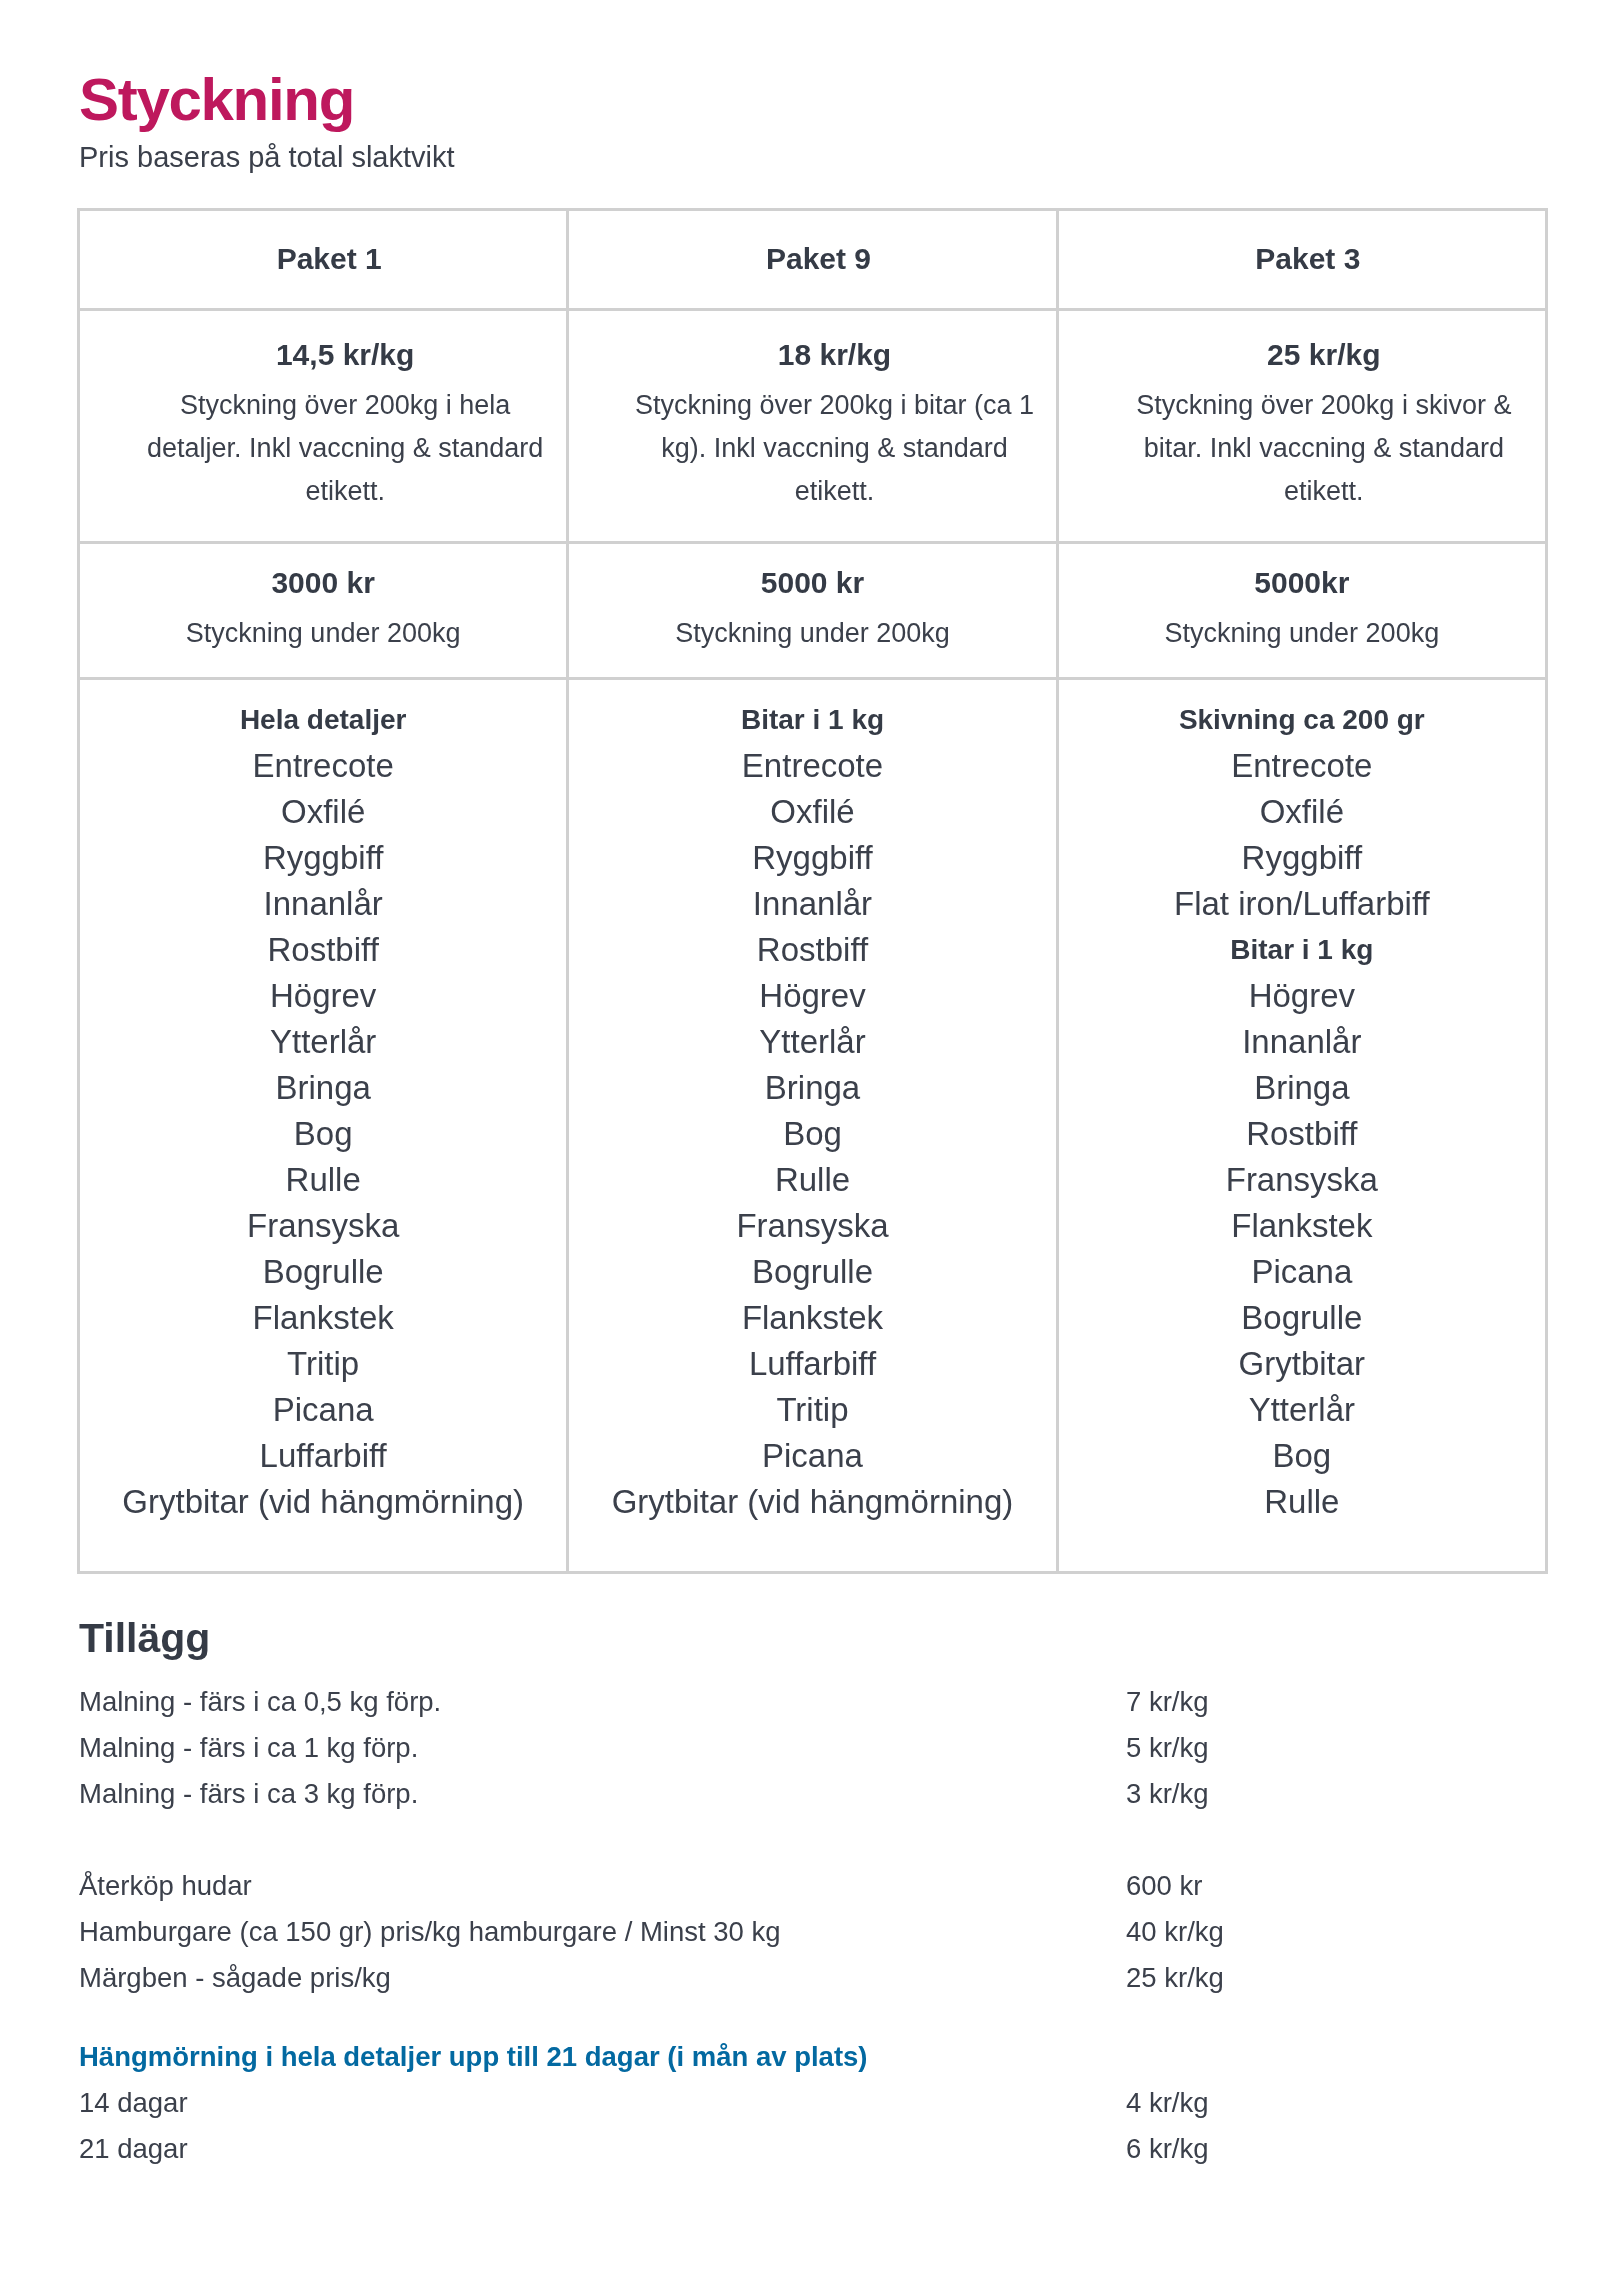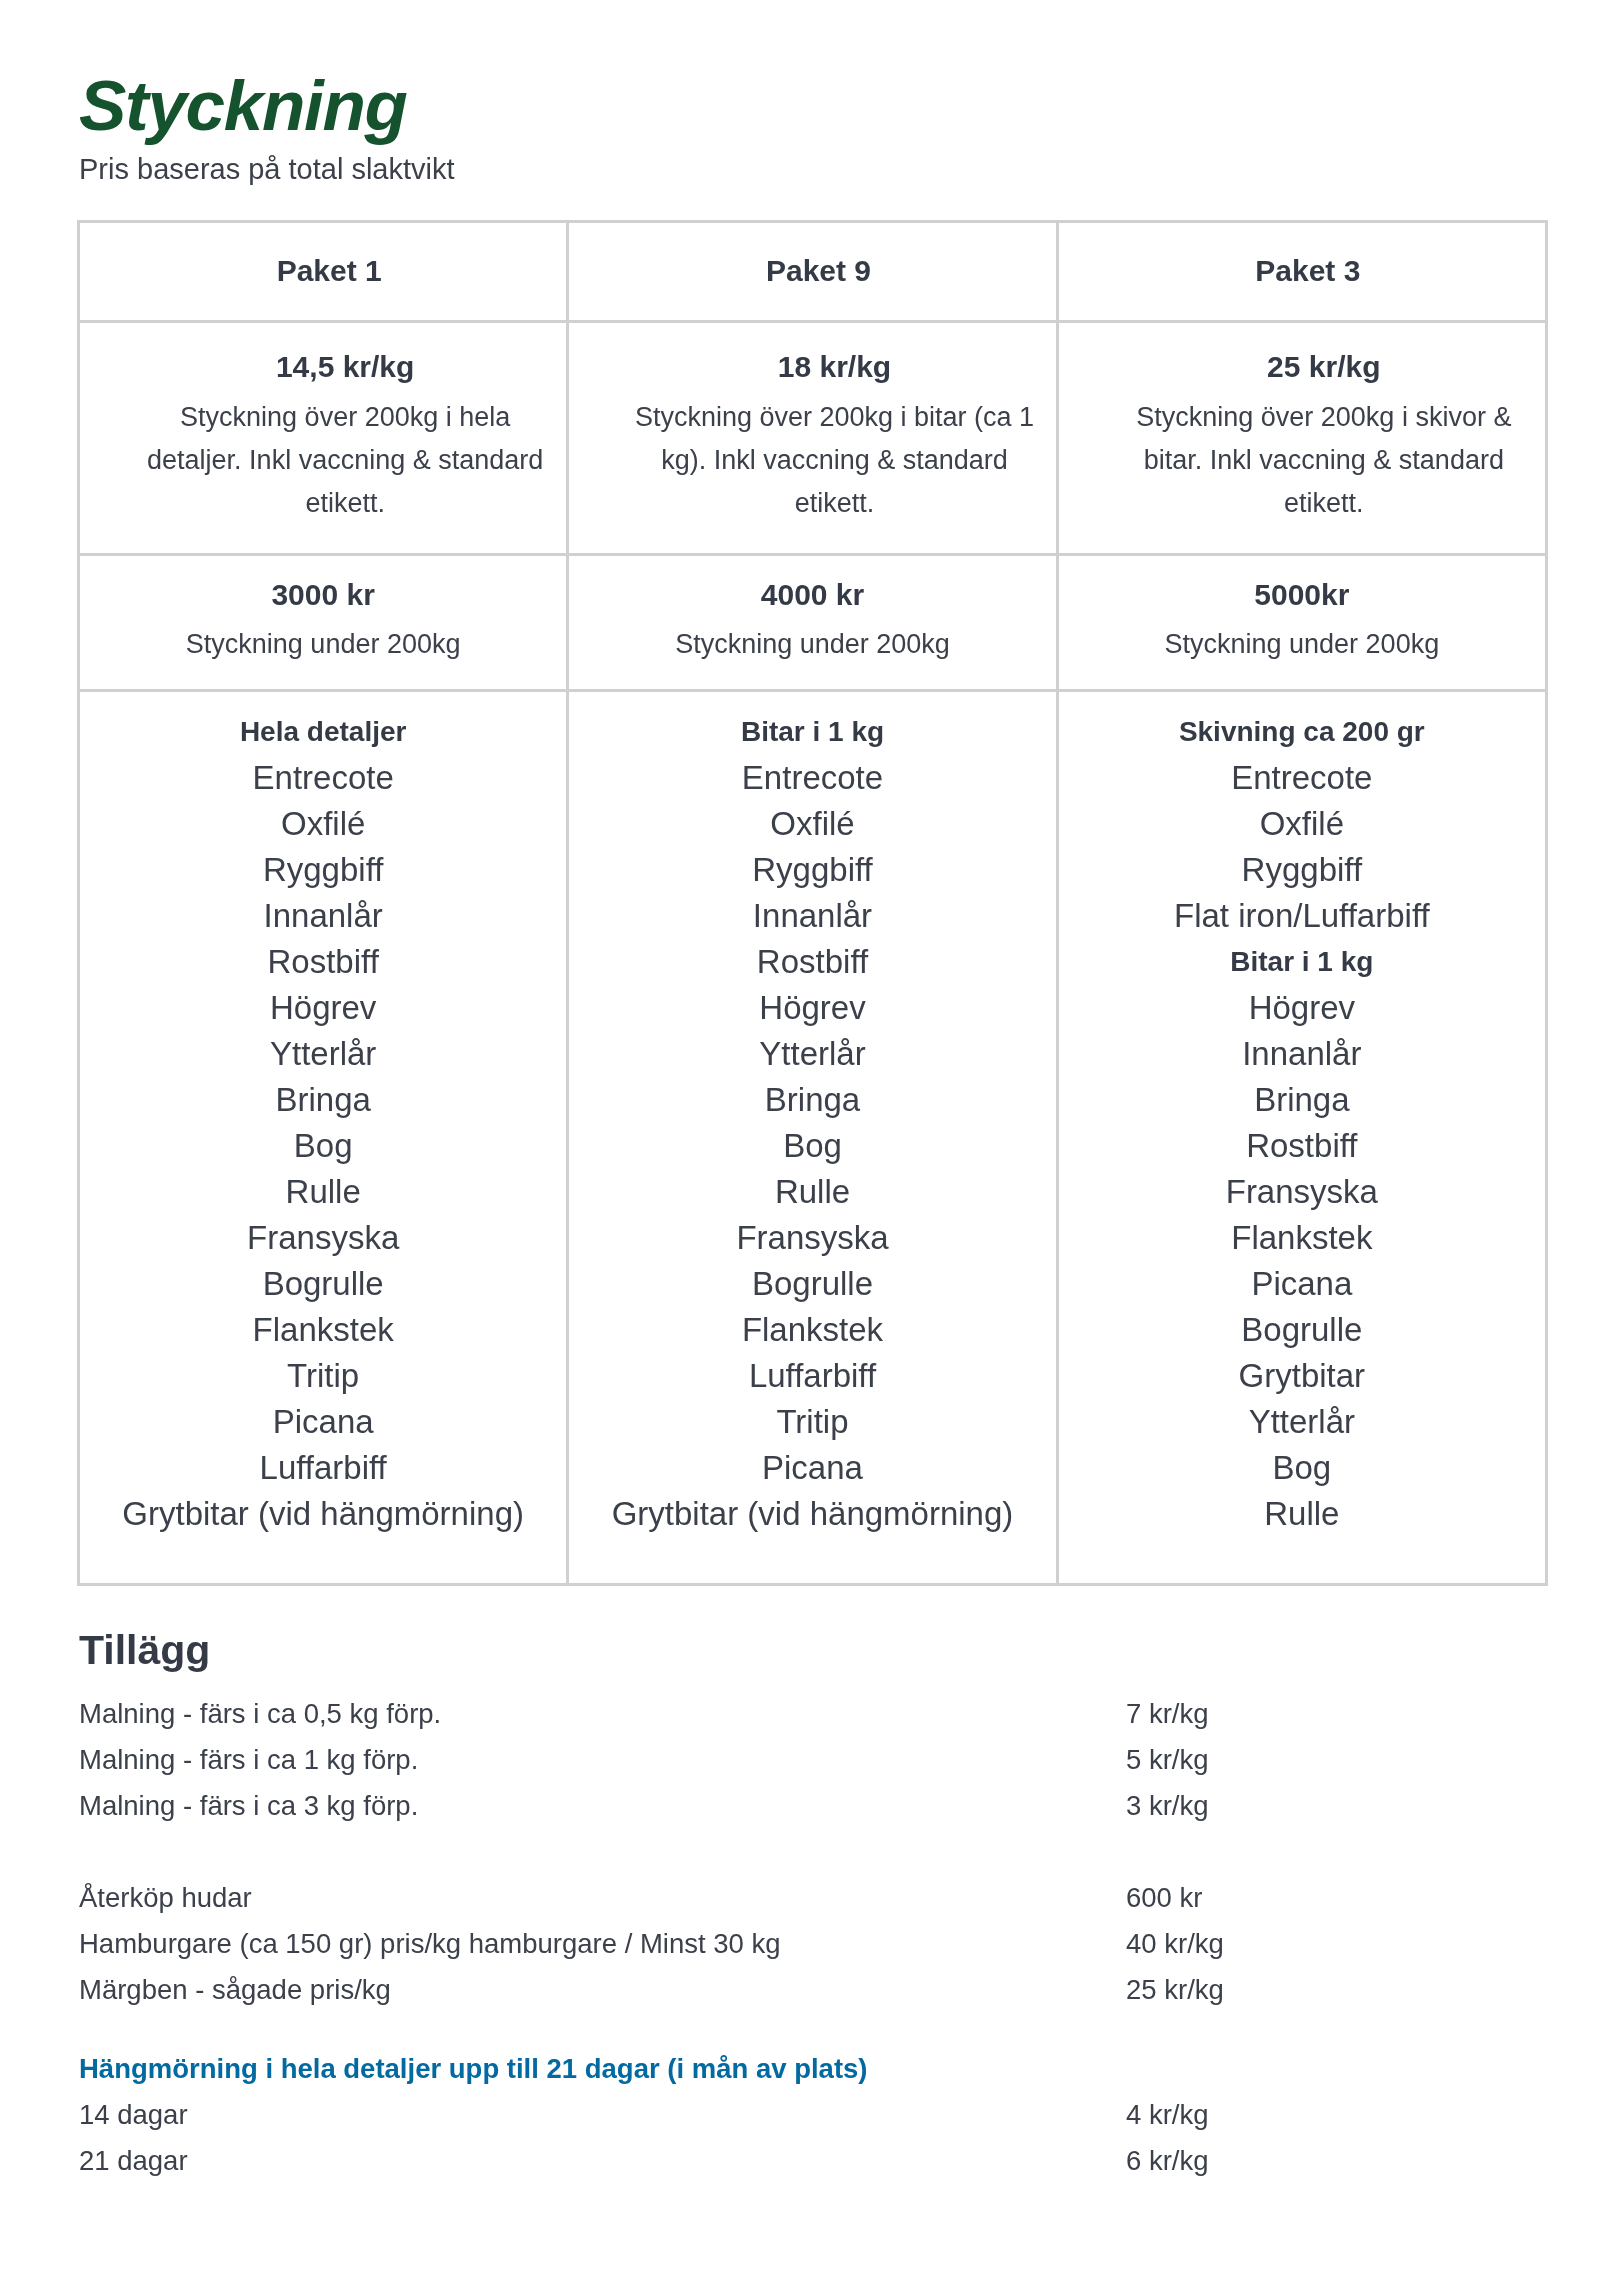--- a/index.html
+++ b/index.html
@@ -9,26 +9,25 @@
   }
   body {
     width: 1624px;
     height: 2295px;
     font-family: "Liberation Sans", sans-serif;
     color: #3b404b;
     overflow: hidden;
   }
   .page-title {
     margin: 68px 0 0 79px;
-    font-size: 71px;
+    font-size: 60px;
     line-height: 1.08;
     font-weight: 700;
     letter-spacing: -1.3px;
-    color: #14532d;
-    font-style: italic;
+    color: #be185d;
   }
   .page-subtitle {
     margin: 7.9px 0 0 79px;
     font-size: 29px;
     color: #3b404b;
   }
   table.pricing {
     margin: 34px 0 0 77px;
     width: 1471px;
     border-collapse: collapse;
@@ -133,21 +132,21 @@
             <div class="price-lg">25 kr/kg</div>
             <div class="tier-desc">Styckning över 200kg i skivor &amp; bitar. Inkl vaccning &amp; standard etikett.</div>
           </td>
         </tr>
       <tr id="tier2-row" class="tier2-row">
           <td>
             <div class="price-lg">3000 kr</div>
             <div class="tier-desc">Styckning under 200kg</div>
           </td>
           <td>
-            <div class="price-lg">4000 kr</div>
+            <div class="price-lg">5000 kr</div>
             <div class="tier-desc">Styckning under 200kg</div>
           </td>
           <td>
             <div class="price-lg">5000kr</div>
             <div class="tier-desc">Styckning under 200kg</div>
           </td>
         </tr>
       <tr id="lists-row" class="lists-row">
           <td>
             <div class="cut-header">Hela detaljer</div>

